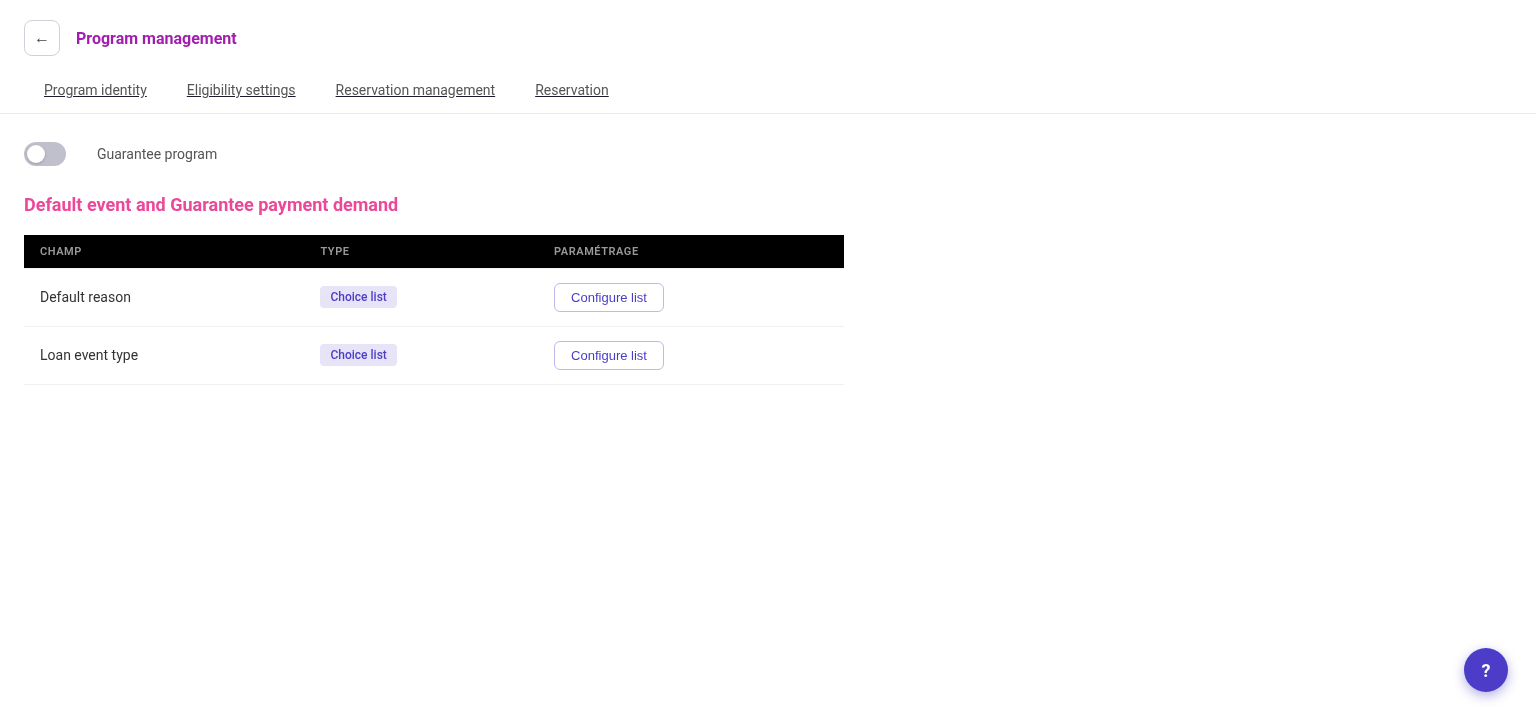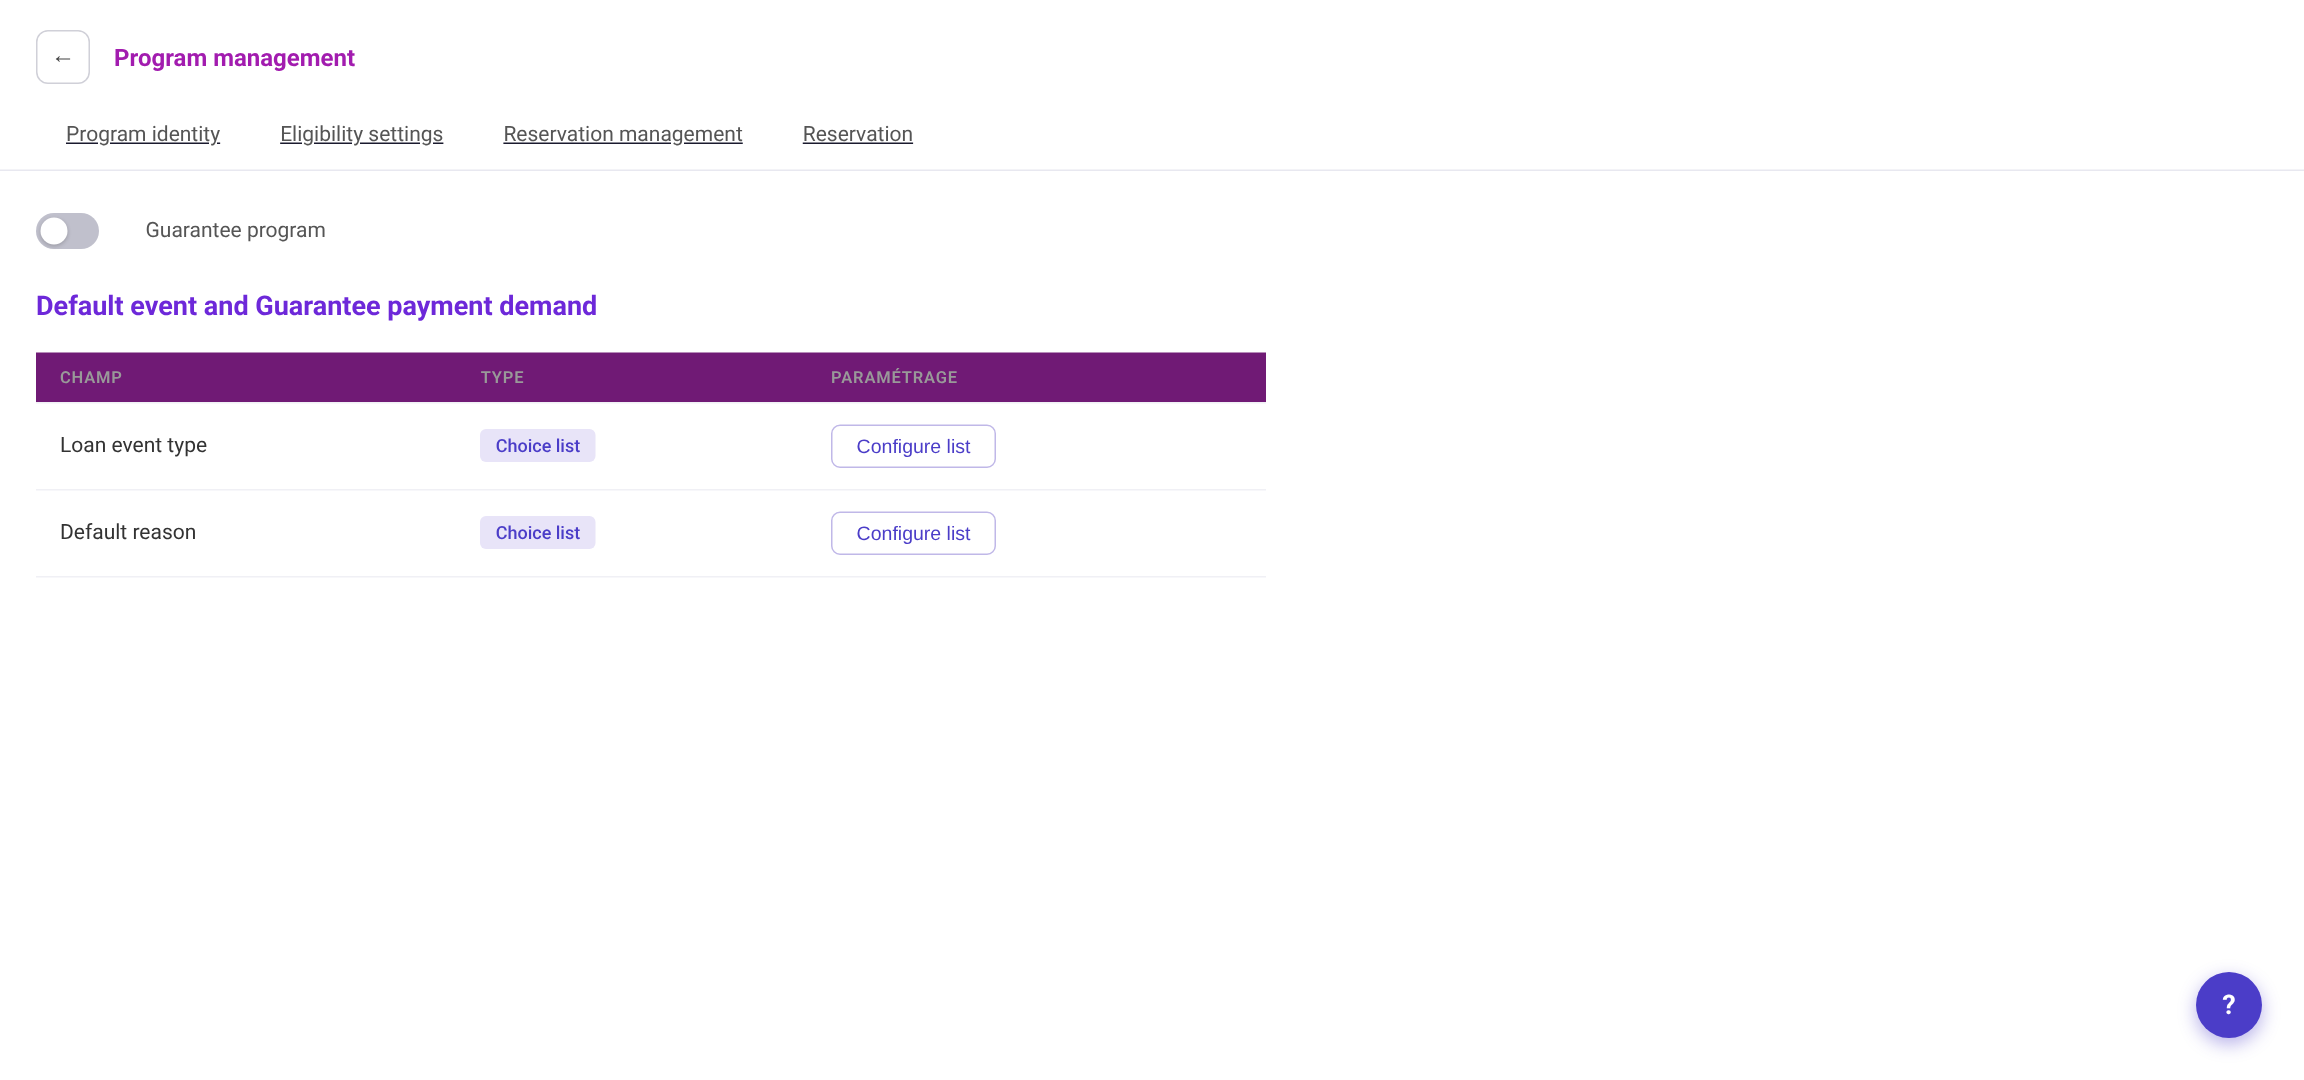--- a/index.html
+++ b/index.html
@@ -118,32 +118,32 @@
     .toggle-label {
       font-size: 14px;
       color: #555;
       margin-left: 19px;
     }
 
     
     .section-title {
       font-size: 18px;
       font-weight: 700;
-      color: #6d28d9;
+      color: #ec4899;
       margin-bottom: 20px;
     }
 
     
     .settings-table {
       width: 820px;
       border-collapse: collapse;
     }
 
     .settings-table thead tr {
-      background: #701a75;
+      background: #000000;
     }
 
     .settings-table th {
       padding: 10px 16px;
       font-size: 11px;
       font-weight: 600;
       color: #999;
       text-align: left;
       letter-spacing: 0.05em;
       text-transform: uppercase;
@@ -241,30 +241,30 @@
     <table class="settings-table">
       <thead>
         <tr>
           <th>CHAMP</th>
           <th>TYPE</th>
           <th>PARAMÉTRAGE</th>
         </tr>
       </thead>
       <tbody>
         <tr>
-          <td>Loan event type</td>
+          <td>Default reason</td>
           <td>
             <span class="badge-choice">Choice list</span>
           </td>
           <td>
             <button class="configure-btn">Configure list</button>
           </td>
         </tr>
         <tr>
-          <td>Default reason</td>
+          <td>Loan event type</td>
           <td>
             <span class="badge-choice">Choice list</span>
           </td>
           <td>
             <button class="configure-btn">Configure list</button>
           </td>
         </tr>
       </tbody>
     </table>
 

